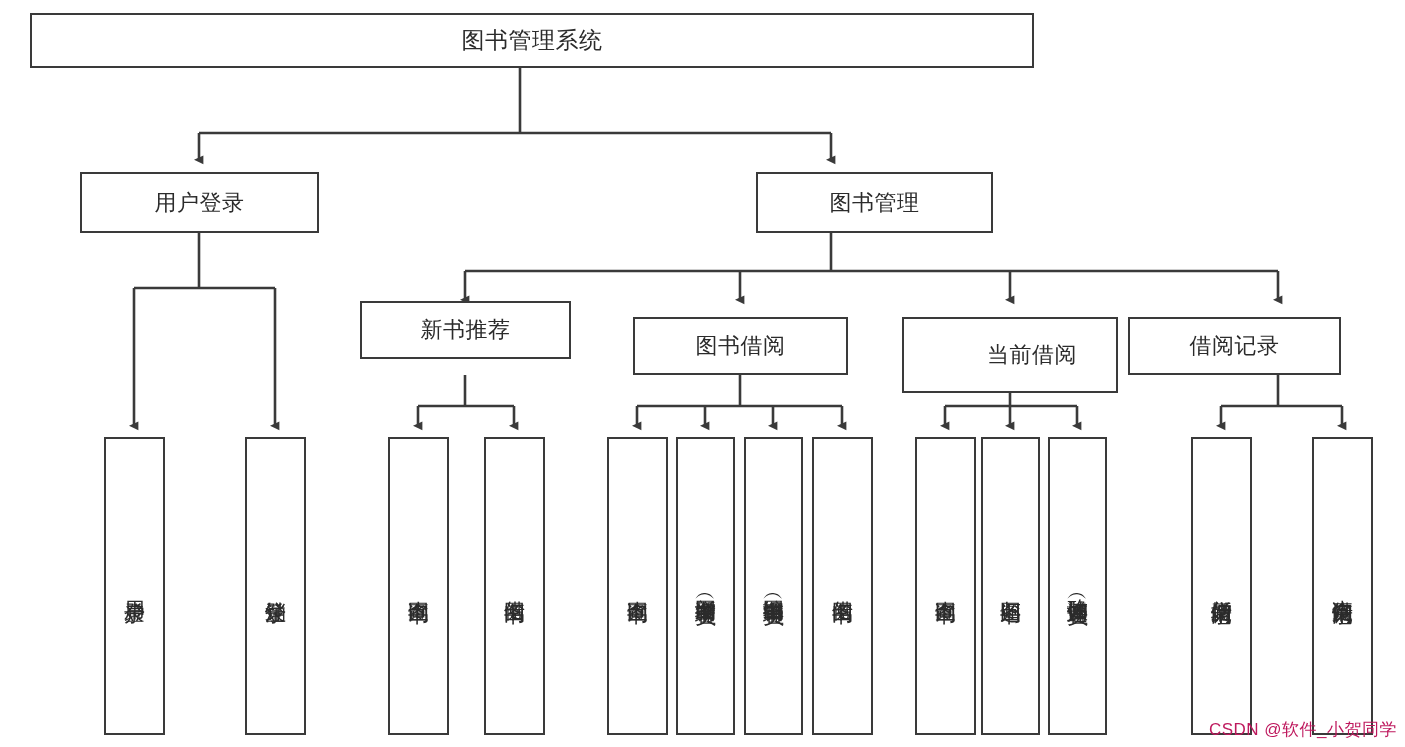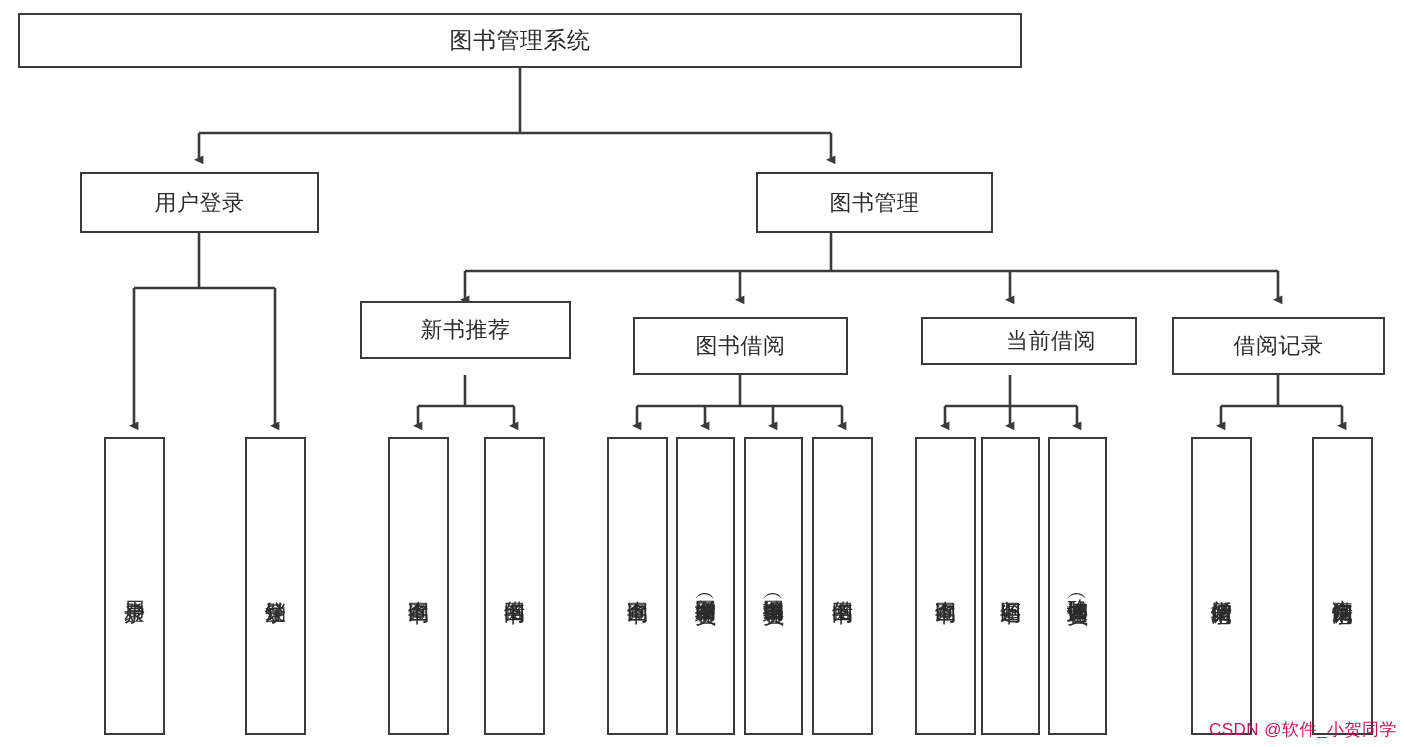--- a/index.html
+++ b/index.html
@@ -37,20 +37,21 @@
     text-align: center;
     z-index: 2;
   }
   .node.horiz {
     font-size: 22px;
     line-height: 1.15;
     letter-spacing: 0.5px;
   }
   .node.root {
     font-size: 23px;
+    margin-left: 12px;
   }
   .node.vert {
     writing-mode: vertical-rl;
     text-orientation: upright;
     font-size: 21px;
     line-height: 1.05;
     letter-spacing: 1px;
     padding: 6px 0;
     align-items: center;
     justify-content: center;
@@ -136,24 +137,24 @@
   <div class="node horiz" style="left:712px; top:172px; width:237px; height:61px;margin-left:44px;">
     <span>图书管理</span>
   </div>
 
   <div class="node horiz" style="left:360px; top:301px; width:211px; height:58px;">
     <span>新书推荐</span>
   </div>
   <div class="node horiz" style="left:633px; top:317px; width:215px; height:58px;">
     <span>图书借阅</span>
   </div>
-  <div class="node horiz" style="left:921px; top:317px; width:216px; height:48px;padding-left:44px;">
+  <div class="node horiz" style="left:902px; top:317px; width:216px; height:76px;padding-left:44px;">
     <span>当前借阅</span>
   </div>
-  <div class="node horiz" style="left:1172px; top:317px; width:213px; height:58px;">
+  <div class="node horiz" style="left:1128px; top:317px; width:213px; height:58px;">
     <span>借阅记录</span>
   </div>
 
   <div class="node vert" style="left:104px; top:437px; width:61px; height:298px;">
     <span>用户登录</span>
   </div>
   <div class="node vert" style="left:245px; top:437px; width:61px; height:298px;">
     <span>注销登录</span>
   </div>
 

